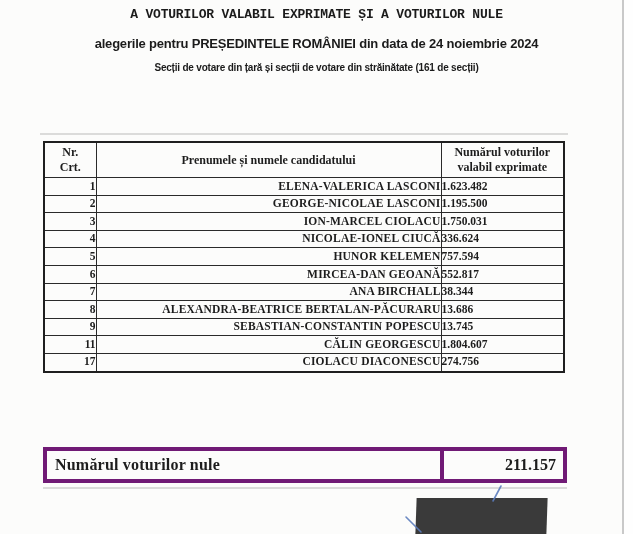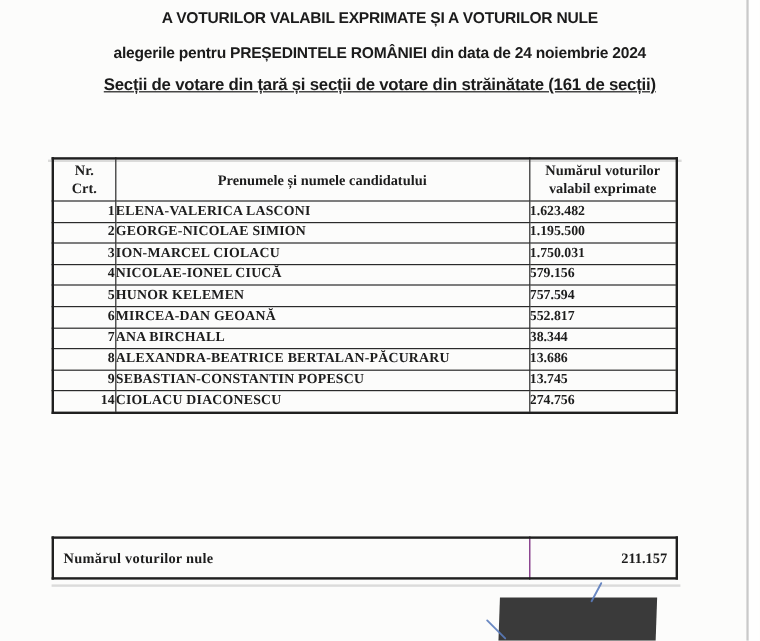--- a/index.html
+++ b/index.html
@@ -13,66 +13,66 @@
   }
   .title-line {
     position: absolute; left: 0; width: 633px;
     text-align: center;
     font-family: "Liberation Sans", sans-serif;
     font-weight: 700;
     font-size: 13px;
     letter-spacing: -0.2px;
     color: #1b1b1b;
   }
-  .l1 { top: 7px; }
+  .l1 { top: 7px; font-family: Liberation Mono, monospace; }
   .l2 { top: 36px; }
-  .l3 { top: 62px; font-size: 14px; text-decoration: underline; }
+  .l3 { top: 62px; font-size: 10px; }
 
   .scan-shadow {
     position: absolute; height: 2px;
     background: #bfbfbf; opacity: 0.55;
   }
   .shadow-top { left: 40px; top: 133px; width: 528px; }
   .shadow-bottom { left: 43px; top: 487px; width: 524px; }
 
   table.results, table.nule {
     position: absolute; left: 43px;
     width: 520px;
     border-collapse: collapse;
     table-layout: fixed;
     font-family: "Liberation Serif", serif;
     font-weight: 700;
     color: #1d1d1d;
     border: 2px solid #1f1f1f;
   }
-  table.results { top: 131px; }
+  table.results { top: 141px; }
   table.results th, table.results td {
     border: 1px solid #2a2a2a;
     padding: 0;
     overflow: hidden;
     white-space: nowrap;
   }
   table.results thead th {
     height: 34px;
     font-size: 12px;
     vertical-align: middle;
     text-align: center;
     white-space: pre-line;
     line-height: 1.25;
   }
   th.col-nr { text-align: left; padding-left: 6px; }
   tbody td { height: 16.6px; font-size: 11.5px; vertical-align: middle; line-height: 1; padding-left: 26px; }
   td.c-nr { text-align: right; padding-right: 7px; }
-  td.c-name { text-align: left; padding-left: 9px; letter-spacing: 0.2px; }
+  td.c-name { text-align: right; padding-left: 9px; letter-spacing: 0.2px; }
   td.c-votes { text-align: left; padding-right: 7px; }
 
   table.nule { top: 447px; height: 36px; }
   table.nule td {
-    border: 1px solid #701a75;
-    font-size: 12px;
+    border: 4px solid #701a75;
+    font-size: 16px;
     vertical-align: middle;
   }
   td.n-label { text-align: left; padding-left: 8px; letter-spacing: 0.2px; }
   td.n-value { text-align: right; padding-right: 7px; }
 
   .page-edge {
     position: absolute; left: 622px; top: 0; width: 2px; height: 534px;
     background: #c9c9c9;
   }
   .edge-strip {
@@ -111,32 +111,32 @@
     </tr>
   </thead>
   <tbody>
     <tr>
         <td class="c-nr">1</td>
         <td class="c-name">ELENA-VALERICA LASCONI</td>
         <td class="c-votes">1.623.482</td>
       </tr>
     <tr>
         <td class="c-nr">2</td>
-        <td class="c-name">GEORGE-NICOLAE SIMION</td>
+        <td class="c-name">GEORGE-NICOLAE LASCONI</td>
         <td class="c-votes">1.195.500</td>
       </tr>
     <tr>
         <td class="c-nr">3</td>
         <td class="c-name">ION-MARCEL CIOLACU</td>
         <td class="c-votes">1.750.031</td>
       </tr>
     <tr>
         <td class="c-nr">4</td>
         <td class="c-name">NICOLAE-IONEL CIUCĂ</td>
-        <td class="c-votes">579.156</td>
+        <td class="c-votes">336.624</td>
       </tr>
     <tr>
         <td class="c-nr">5</td>
         <td class="c-name">HUNOR KELEMEN</td>
         <td class="c-votes">757.594</td>
       </tr>
     <tr>
         <td class="c-nr">6</td>
         <td class="c-name">MIRCEA-DAN GEOANĂ</td>
         <td class="c-votes">552.817</td>
@@ -150,21 +150,26 @@
         <td class="c-nr">8</td>
         <td class="c-name">ALEXANDRA-BEATRICE BERTALAN-PĂCURARU</td>
         <td class="c-votes">13.686</td>
       </tr>
     <tr>
         <td class="c-nr">9</td>
         <td class="c-name">SEBASTIAN-CONSTANTIN POPESCU</td>
         <td class="c-votes">13.745</td>
       </tr>
     <tr>
-        <td class="c-nr">14</td>
+        <td class="c-nr">11</td>
+        <td class="c-name">CĂLIN GEORGESCU</td>
+        <td class="c-votes">1.804.607</td>
+      </tr>
+    <tr>
+        <td class="c-nr">17</td>
         <td class="c-name">CIOLACU DIACONESCU</td>
         <td class="c-votes">274.756</td>
       </tr>
   </tbody>
 </table>
 
 <table class="nule">
   <colgroup>
       <col style="width:397px">
       <col style="width:123px">

